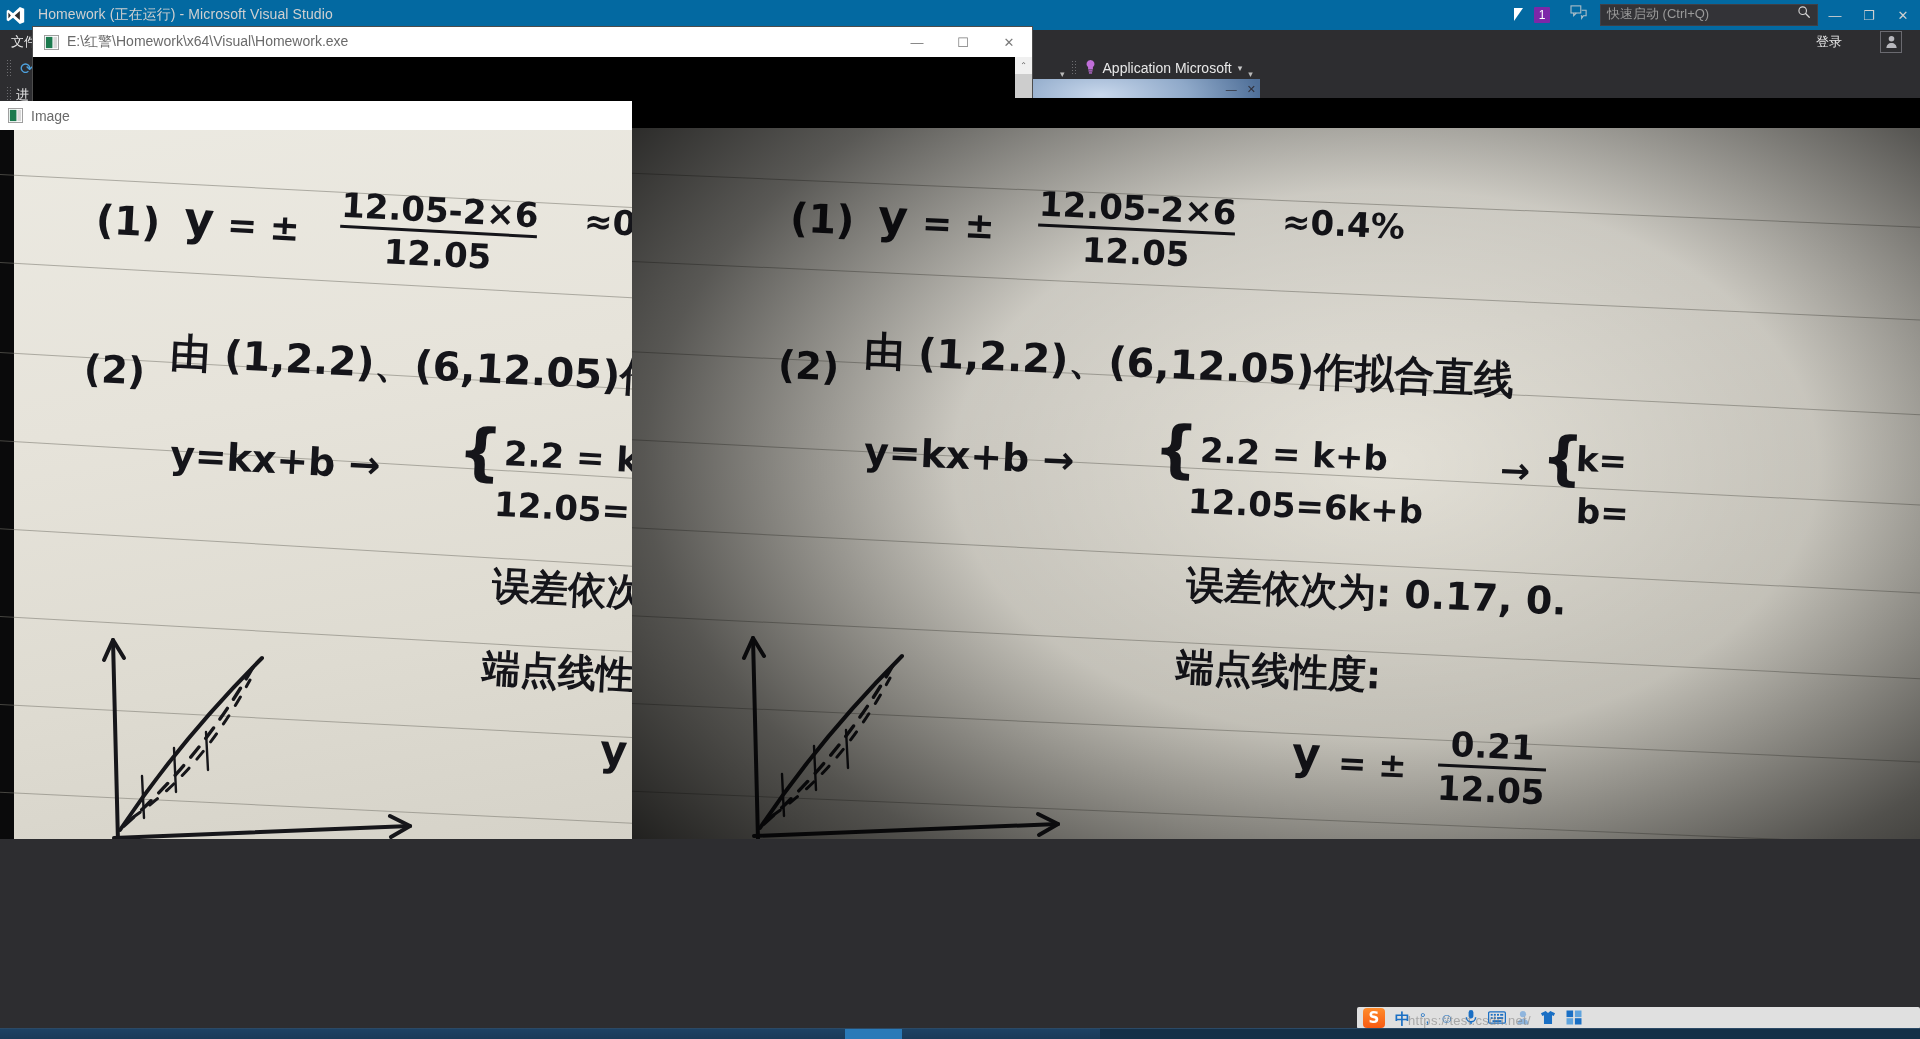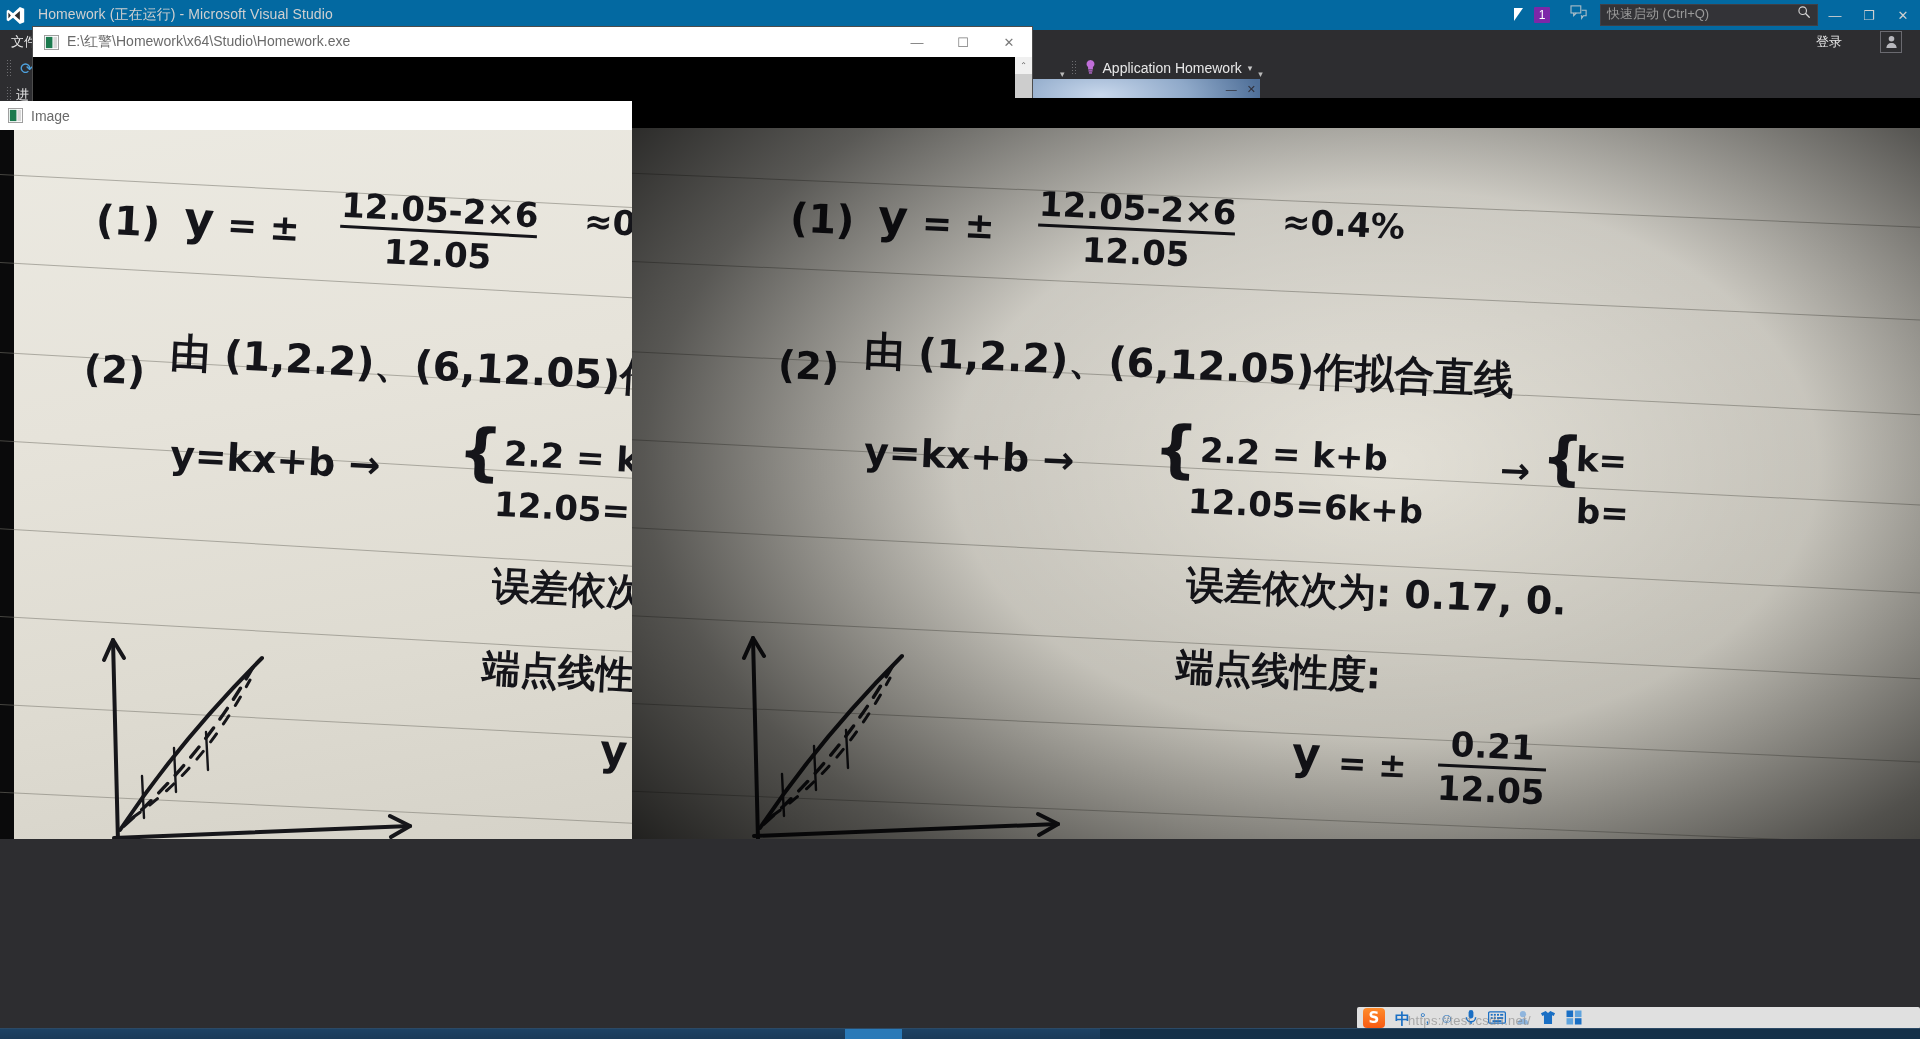--- a/index.html
+++ b/index.html
@@ -311,21 +311,21 @@
       <div class="vs-appinsights">
         <div class="vs-dd-arrow">▾</div>
         <div class="vs-mini-grip"></div>
         <div class="vs-bulb">
           <svg width="13" height="16" viewBox="0 0 14 17">
             <path d="M7 1a4.4 4.4 0 0 0-2.6 7.9v2.2h5.2V8.9A4.4 4.4 0 0 0 7 1z" fill="#c06ed8"></path>
             <rect x="4.8" y="12" width="4.4" height="1.4" fill="#c06ed8"></rect>
             <rect x="5.3" y="14.2" width="3.4" height="1.4" fill="#c06ed8"></rect>
           </svg>
         </div>
-        <div>Application Homework</div>
+        <div>Application Microsoft</div>
         <div class="vs-caret">▾</div>
         <div class="vs-dd-arrow">▾</div>
       </div>
     </div>
 
     <div class="vs-row3">
       <div class="vs-tb-grip"></div>
       <div>进</div>
     </div>
   </div>
@@ -340,21 +340,21 @@
 
   <div class="console-window">
     <div class="console-title">
       <div class="console-icon">
         <svg width="15" height="15" viewBox="0 0 16 16">
           <rect x="0.5" y="0.5" width="15" height="15" fill="#ffffff" stroke="#9a9a9a"></rect>
           <rect x="2" y="2" width="7" height="12" fill="#1b7a4e"></rect>
           <rect x="10" y="2" width="4" height="12" fill="#d8d8d8"></rect>
         </svg>
       </div>
-      <div class="console-titletext">E:\红警\Homework\x64\Studio\Homework.exe</div>
+      <div class="console-titletext">E:\红警\Homework\x64\Visual\Homework.exe</div>
       <div class="console-ctrls">
         <div class="console-ctrl">—</div>
         <div class="console-ctrl">☐</div>
         <div class="console-ctrl">✕</div>
       </div>
     </div>
     <div class="console-body"></div>
     <div class="console-scrollbar">
       <div class="sb-btn">⌃</div>
       <div class="sb-thumb"></div>

